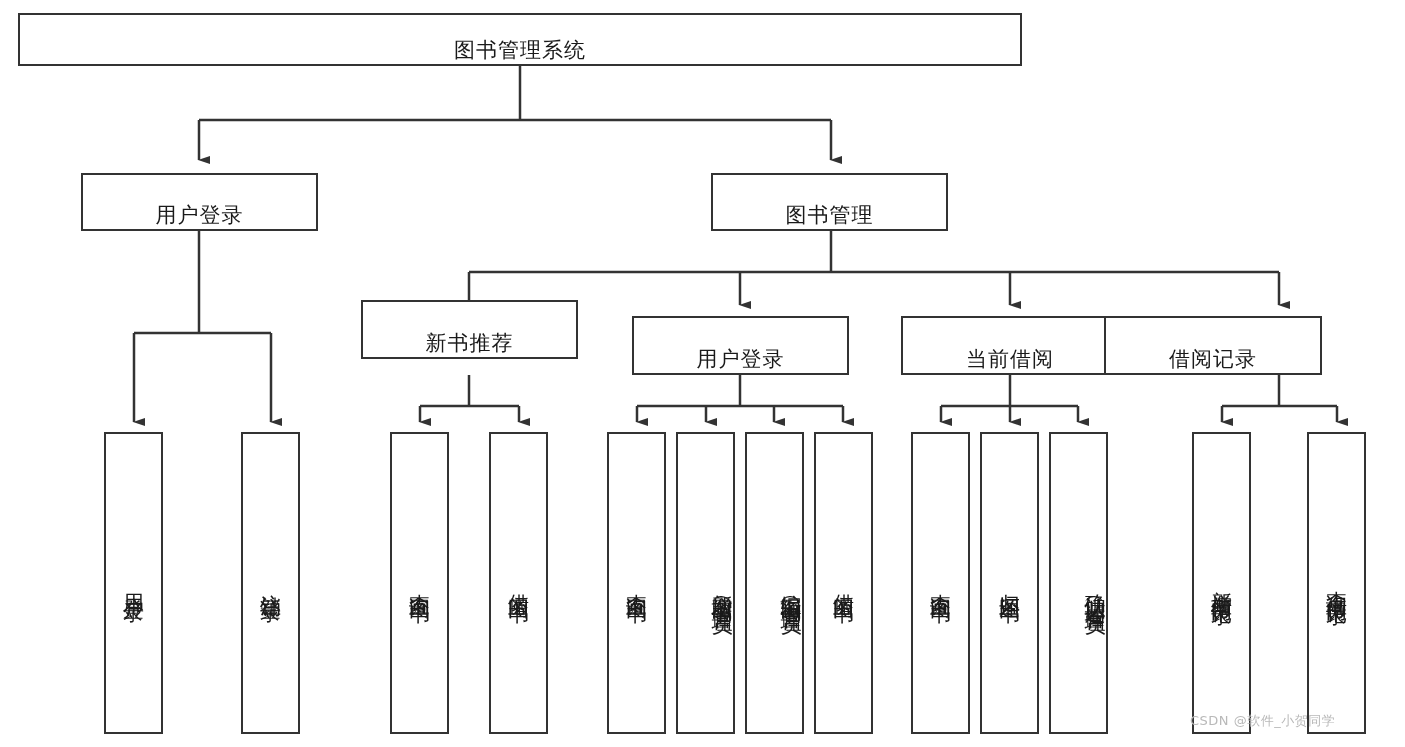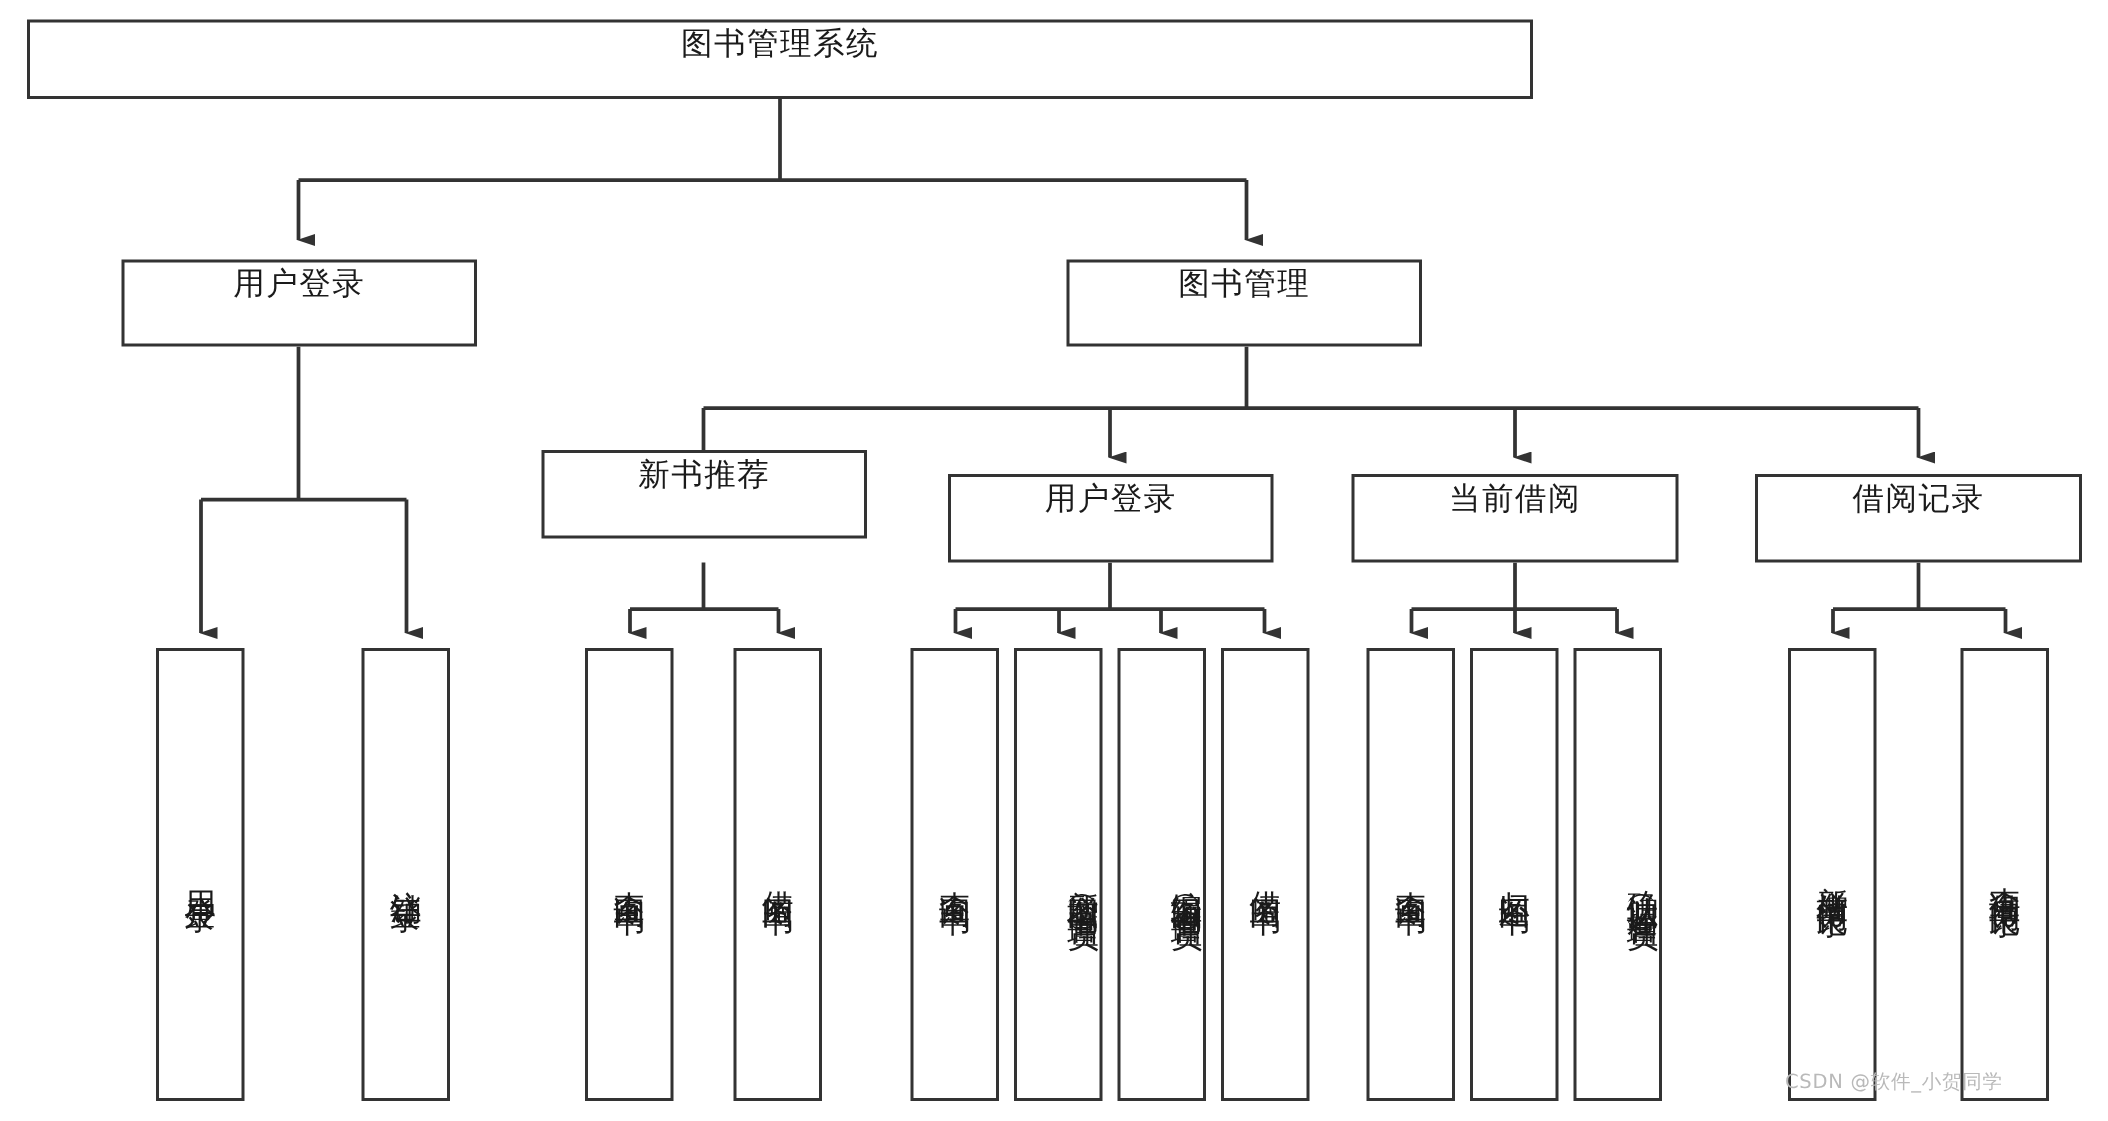--- a/index.html
+++ b/index.html
@@ -25,21 +25,21 @@
     width: 1405px;
     height: 747px;
     pointer-events: none;
   }
   .node {
     position: absolute;
     box-sizing: border-box;
     background: #ffffff;
     border: 2px solid #333333;
     display: flex;
-    align-items: flex-start;
+    align-items: flex-end;
     justify-content: center;
     color: #1a1a1a;
   }
   .node.horiz {
     font-size: 21px;
     letter-spacing: 1px;
   }
   .node.vert {
     writing-mode: vertical-rl;
     text-orientation: upright;
@@ -138,21 +138,21 @@
 
   <div class="node horiz" style="left:361px; top:300px; width:217px; height:59px;">
     <span>新书推荐</span>
   </div>
   <div class="node horiz" style="left:632px; top:316px; width:217px; height:59px;">
     <span>用户登录</span>
   </div>
   <div class="node horiz" style="left:901px; top:316px; width:218px; height:59px;">
     <span>当前借阅</span>
   </div>
-  <div class="node horiz" style="left:1170px; top:316px; width:218px; height:59px;">
+  <div class="node horiz" style="left:1104px; top:316px; width:218px; height:59px;">
     <span>借阅记录</span>
   </div>
 
   <div class="node vert midalign" style="left:104px; top:432px; width:59px; height:302px;">
     <span class="vtext">用户登录</span>
   </div>
   <div class="node vert midalign" style="left:241px; top:432px; width:59px; height:302px;">
     <span class="vtext">注销登录</span>
   </div>
 

